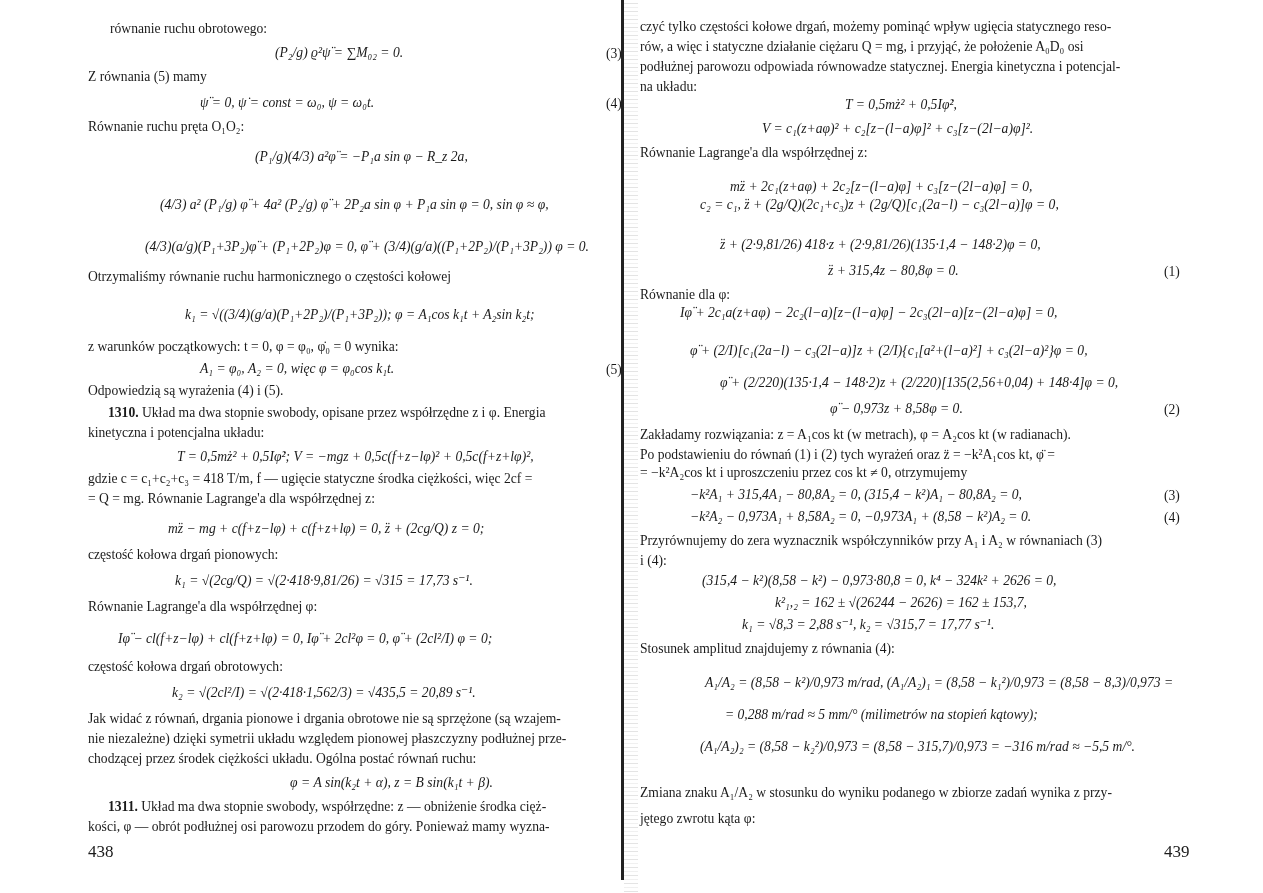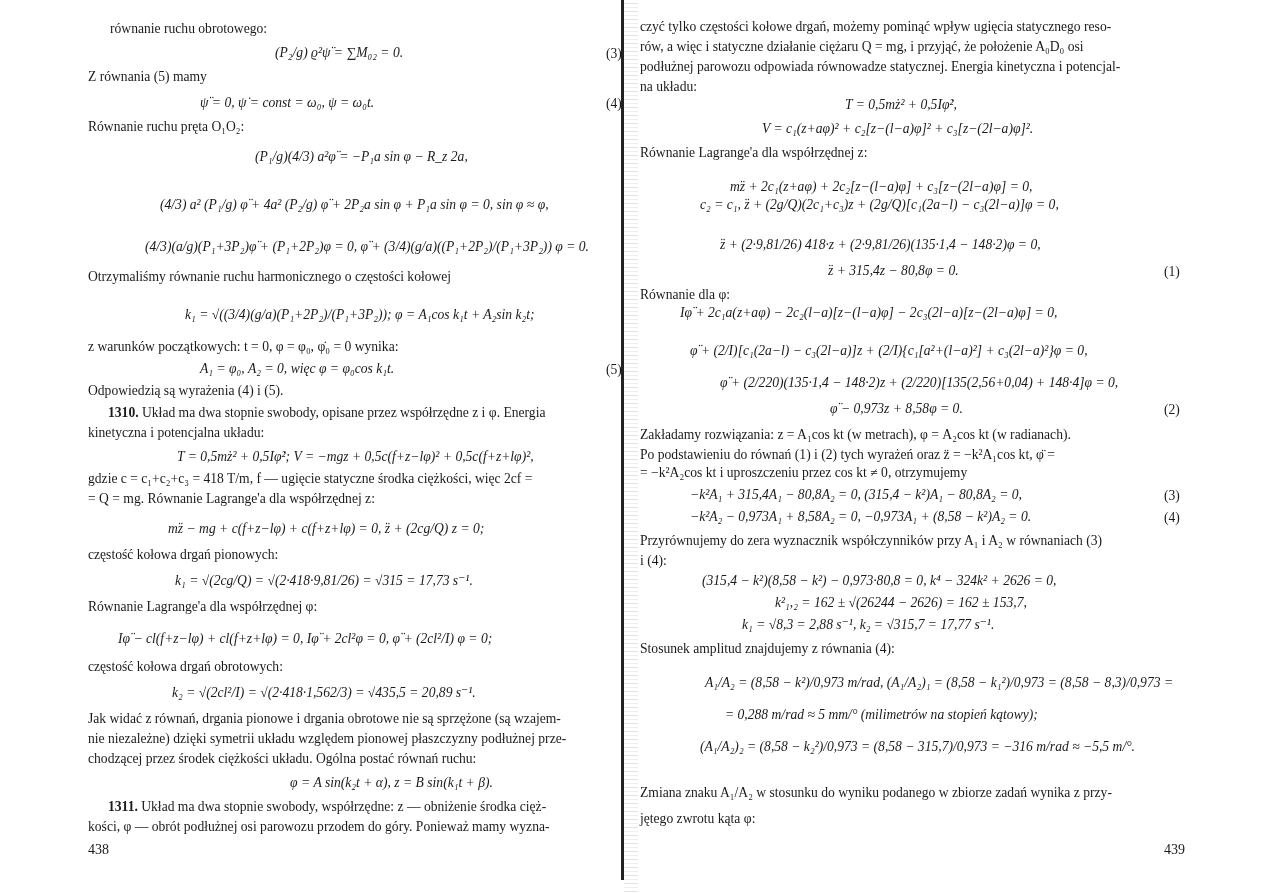--- a/index.html
+++ b/index.html
@@ -18,21 +18,21 @@
   }
   .gutter-noise {
     position:absolute; left:624px; top:0; width:14px; height:893px;
     background:repeating-linear-gradient(180deg,#fff 0 3px,#d8d8d8 3px 4px,#fff 4px 7px,#eaeaea 7px 8px);
     opacity:.7;
   }
   .ln { position:absolute; white-space:nowrap; line-height:1; }
   .it { font-style:italic; }
   .b { font-weight:bold; }
   .eqno { position:absolute; white-space:nowrap; }
-  .pnum { position:absolute; font-size:14px; }
+  .pnum { position:absolute; font-size:17px; }
 </style>
 </head>
 <body>
 
 <div class="page" id="page-left"></div>
 <div class="gutter-noise"></div>
 <div class="divider"></div>
 <div class="page" id="page-right"></div>
 
 <div class="pnum" style="left:88px;top:842px;">438</div>

